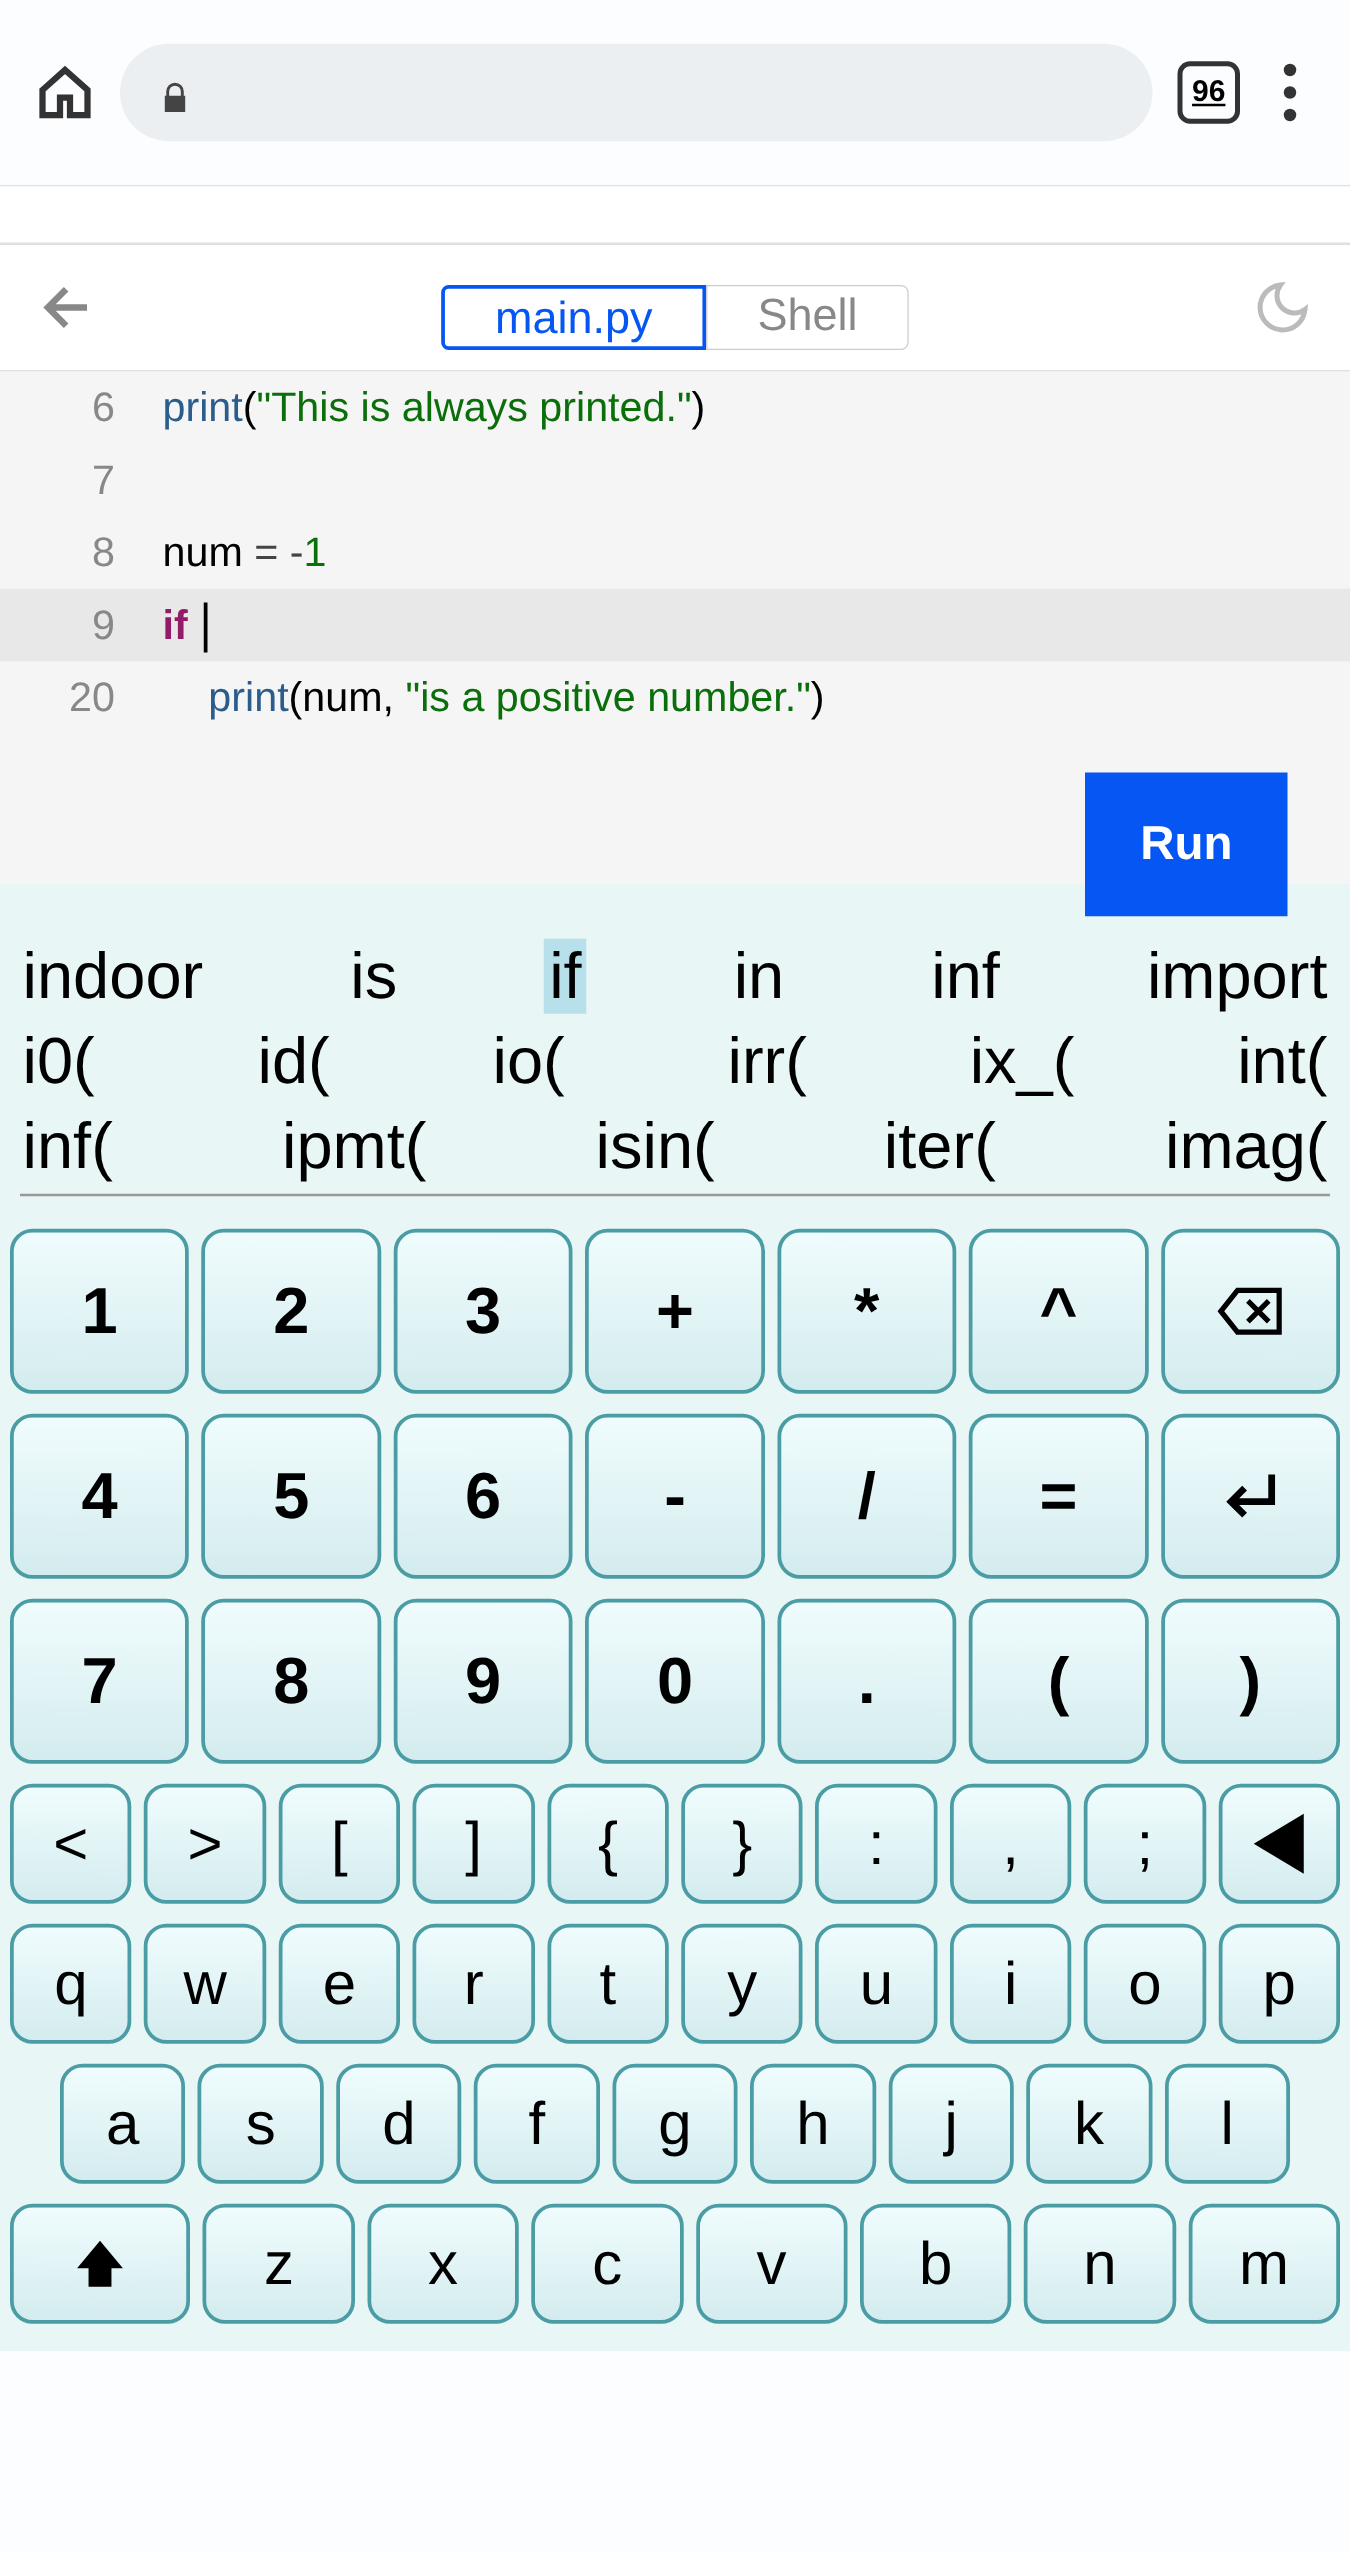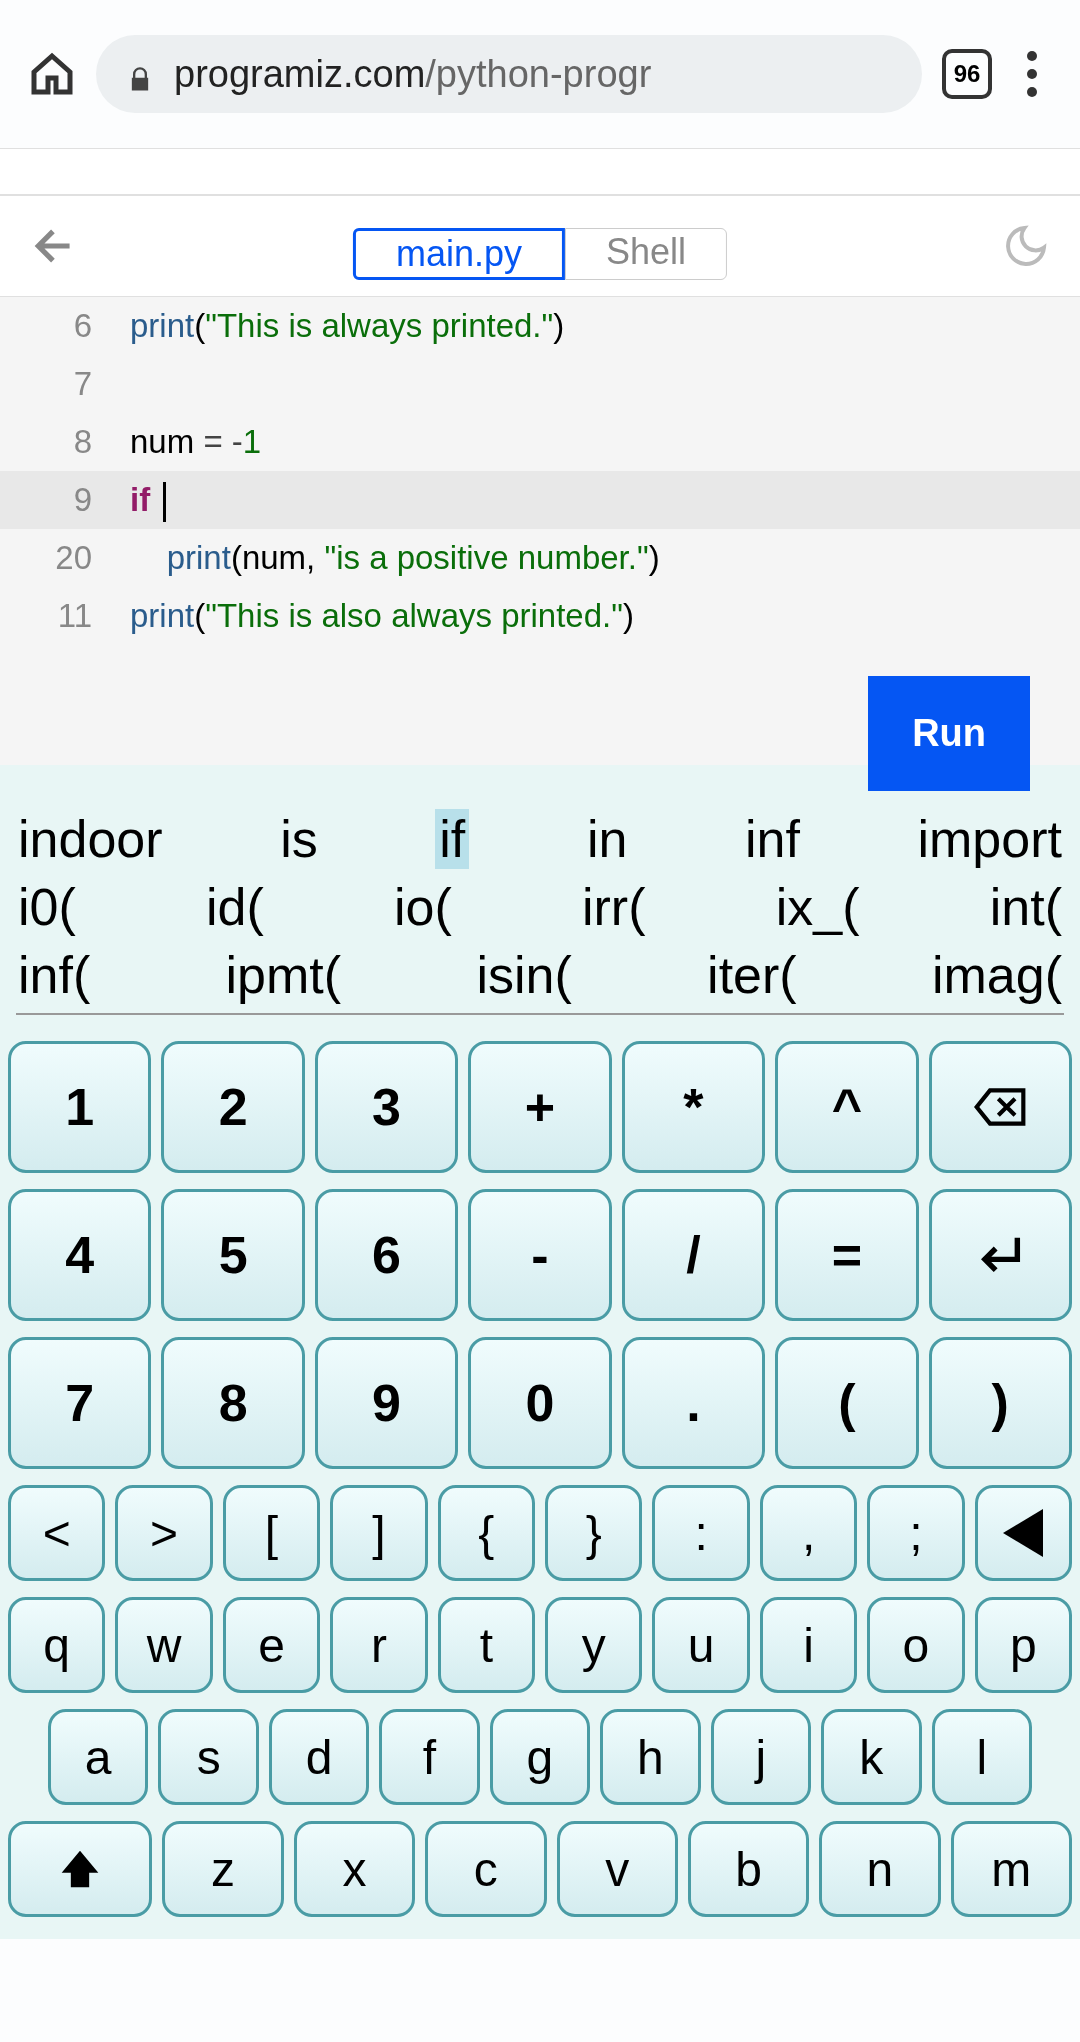--- a/index.html
+++ b/index.html
@@ -4,21 +4,21 @@
 <style>
 * { margin: 0; padding: 0; box-sizing: border-box; font-family: -apple-system, BlinkMacSystemFont, sans-serif; }
 body { width: 1080px; height: 2042px; background: #fcfdfe; overflow: hidden; }
 
 .browser-bar { height: 148px; display: flex; align-items: center; padding: 0 28px; gap: 20px; }
 .home-icon { width: 48px; height: 48px; display: flex; align-items: center; justify-content: center; }
 .url-bar { flex: 1; background: #eceff1; border-radius: 50px; height: 78px; display: flex; align-items: center; padding: 0 30px; gap: 20px; font-size: 38px; color: #222; overflow: hidden; white-space: nowrap; }
 .lock-icon { width: 28px; height: 28px; flex-shrink: 0; }
 .url-domain { font-weight: 500; }
 .url-path { color: #666; }
-.tab-count { width: 50px; height: 50px; border: 4px solid #333; border-radius: 10px; display: flex; align-items: center; justify-content: center; font-size: 24px; font-weight: 700; }
+.tab-count { width: 50px; height: 50px; border: 4px solid #333; border-radius: 10px; display: flex; align-items: center; justify-content: center; font-size: 24px; font-weight: 700; text-decoration: underline; }
 .menu-dots { width: 40px; display: flex; flex-direction: column; align-items: center; gap: 8px; }
 .menu-dots span { width: 10px; height: 10px; background: #333; border-radius: 50%; }
 
 .page-header { height: 48px; border-top: 1px solid #e0e0e0; border-bottom: 2px solid #e0e0e0; background: #fff; }
 
 .editor-tabs { height: 100px; background: #fff; display: flex; align-items: center; padding: 0 30px; position: relative; }
 .back-arrow { width: 50px; height: 50px; display: flex; align-items: center; justify-content: center; color: #888; }
 .tabs-center { position: absolute; left: 50%; transform: translateX(-50%); display: flex; }
 .tab { padding: 2px 40px; font-size: 36px; color: #888; border: 1px solid #ccc; background: #fff; margin-top: 16px; }
 .tab.active { color: #0556f3; border: 3px solid #0556f3; }
@@ -66,21 +66,20 @@
     <svg viewBox="0 0 24 24" width="48" height="48" fill="none" stroke="#333" stroke-width="2.5">
         <path d="M3 11 L12 3 L21 11 V21 H14 V14 H10 V21 H3 Z"></path>
       </svg>
   </div>
   <div class="url-bar">
     <span class="lock-icon">
       <svg viewBox="0 0 24 24" width="28" height="28" fill="#444">
           <path d="M6 10V7a6 6 0 0112 0v3h1v11H5V10h1zm2 0h8V7a4 4 0 00-8 0v3z"></path>
         </svg>
     </span>
-    <span><span class="url-domain">programiz.com</span><span class="url-path">/python-progr</span></span>
   </div>
   <div class="tab-count">96</div>
   <div class="menu-dots">
       <span></span>
       <span></span>
       <span></span>
     </div>
 </div>
 
 <div class="page-header"></div>
@@ -115,24 +114,20 @@
       <div class="gutter">8</div>
       <div class="code-content"><span>num </span><span class="op">=</span><span> </span><span class="op">-</span><span class="num">1</span></div>
     </div>
     <div class="code-line current">
       <div class="gutter">9</div>
       <div class="code-content"><span class="kw">if</span><span> </span><span class="cursor"></span></div>
     </div>
     <div class="code-line">
       <div class="gutter">20</div>
       <div class="code-content"><span>    </span><span class="fn">print</span><span>(num, </span><span class="str">"is a positive number."</span><span>)</span></div>
-    </div>
-    <div class="code-line">
-      <div class="gutter">11</div>
-      <div class="code-content"><span class="fn">print</span><span>(</span><span class="str">"This is also always printed."</span><span>)</span></div>
     </div>
     <div style="height: 120px;"></div>
     <button class="run-button">Run</button>
 </div>
 
 <div class="keyboard-area">
   <div class="suggestions">
     <div class="sugg-row" id="sugg-row1">
         <span class="sugg-item">indoor</span>
         <span class="sugg-item">is</span>

